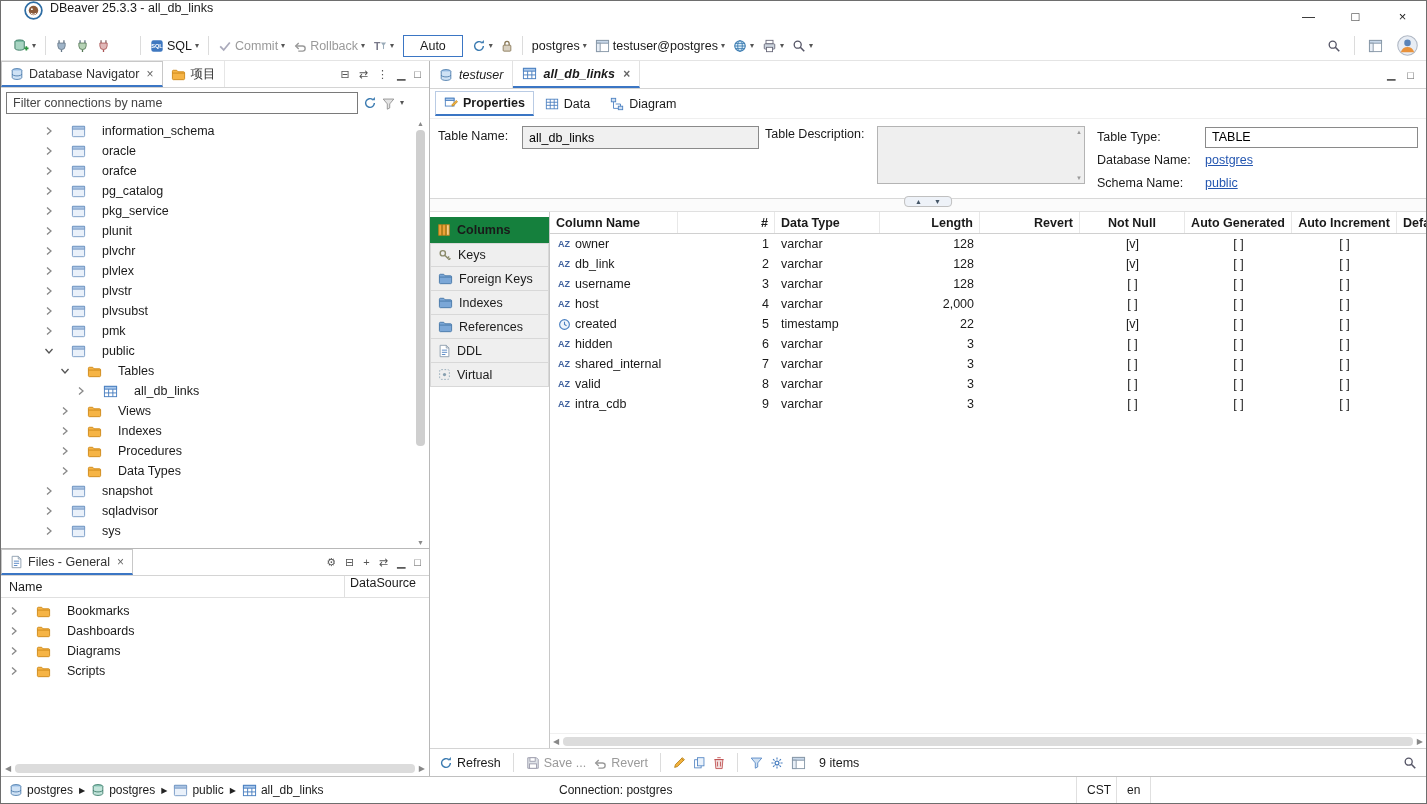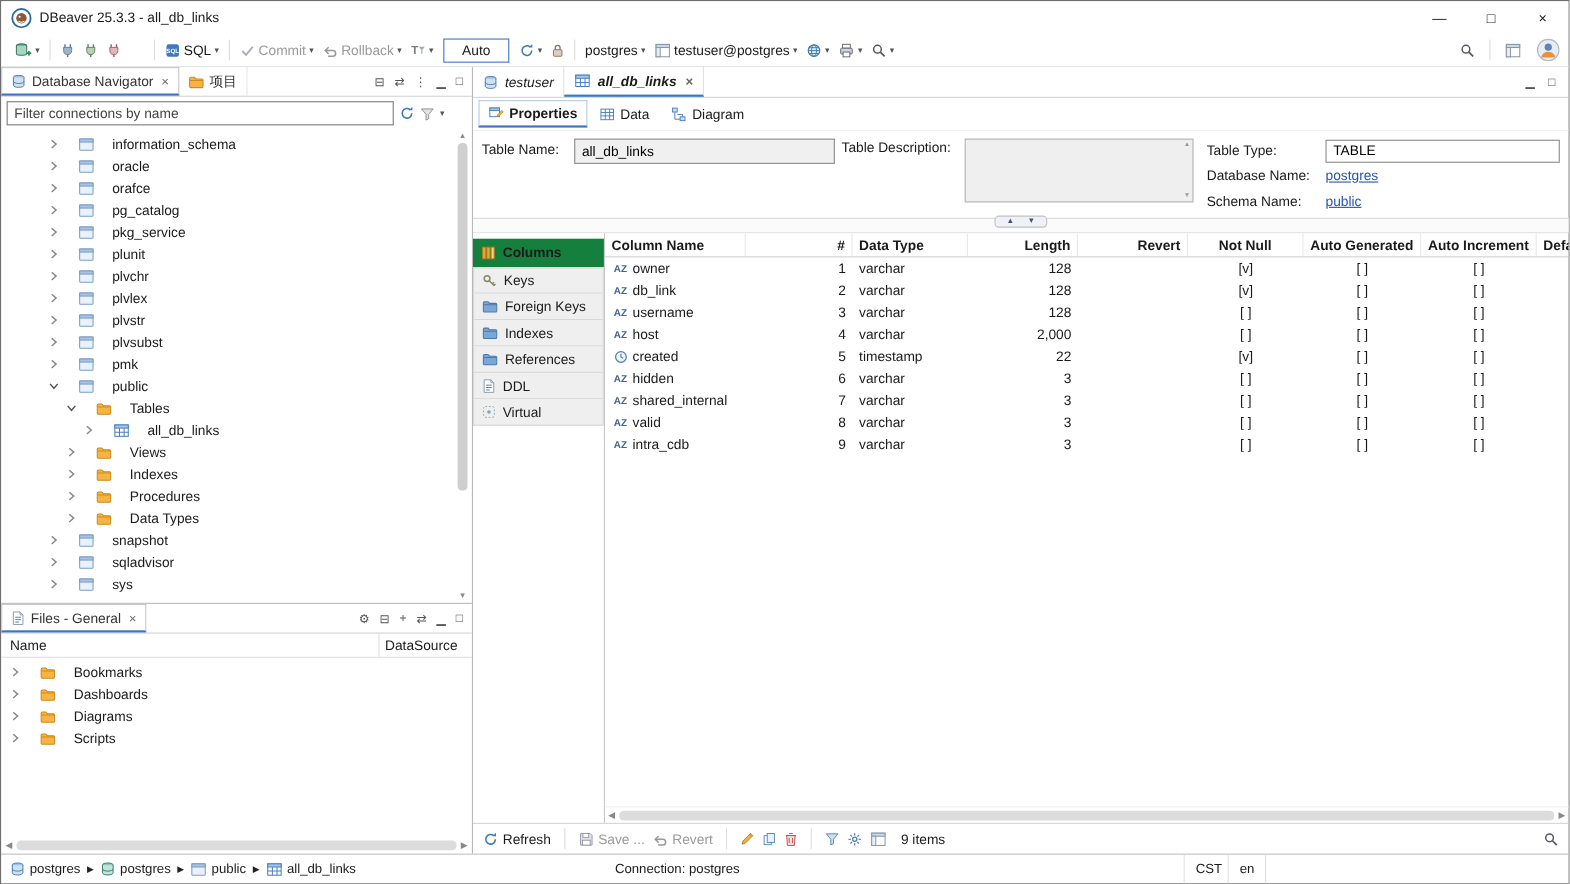--- a/index.html
+++ b/index.html
@@ -1,19 +1,19 @@
 <!DOCTYPE html>
 <html style="--accent: #3b76c4; --link: #2456b0;"><head>
 <meta charset="utf-8">
 <style>
   :root{ --accent:#3b76c4; --link:#2456b0; --border:#c6c6c6; --panelborder:#d4d4d4; }
   *{margin:0;padding:0;box-sizing:border-box;}
   body{width:1427px;height:804px;font-family:"Liberation Sans","DejaVu Sans",sans-serif;font-size:12.5px;color:#1a1a1a;background:#fff;overflow:hidden;}
   .window{width:1427px;height:804px;display:flex;flex-direction:column;border:1px solid #6e6e6e;background:#fff;}
-  .titlebar{flex:0 0 30px;display:flex;align-items:center;padding-left:9px;}
+  .titlebar{flex:0 0 30px;display:flex;padding-left:23px;}
   .logo{width:19px;height:19px;display:inline-flex;}
   .title{margin-left:7px;}
   .win-controls{margin-left:auto;display:flex;height:30px;}
   .win-btn{width:47px;display:flex;align-items:center;justify-content:center;font-size:13px;color:#222;cursor:default;}
   .menubar{flex:0 0 23px;display:flex;align-items:center;padding-left:6px;}
   .menu-item{padding:3px 8px;cursor:default;}
   .toolbar{flex:0 0 30px;display:flex;align-items:center;padding:0 8px;border-bottom:1px solid #e4e4e4;}
   .tb-btn{display:inline-flex;align-items:center;gap:3px;padding:3px 4px;border-radius:3px;white-space:nowrap;cursor:default;}
   .tb-btn.disabled{color:#9a9a9a;}
   .tb-sep{width:1px;height:19px;background:#dcdcdc;margin:0 5px;flex:0 0 1px;}
@@ -35,21 +35,21 @@
   .filter-input::placeholder{color:#444;opacity:1;}
   .ftool{display:inline-flex;align-items:center;}
   .tree{flex:1;position:relative;overflow:hidden;padding-top:3px;}
   .tree-row{height:20px;display:flex;align-items:center;gap:16px;}
   .tree-arrow{width:12px;display:inline-flex;justify-content:center;}
   .ticon{display:inline-flex;align-items:center;line-height:1;}
   .v-scroll{position:absolute;top:2px;right:2px;bottom:2px;width:13px;display:flex;flex-direction:column;align-items:center;font-size:7px;color:#8a8a8a;}
   .v-thumb{width:9px;height:316px;background:#cfcfcf;border-radius:4px;margin-top:3px;}
   .vs-bottom{margin-top:auto;}
   .files-panel{flex:1;display:flex;flex-direction:column;min-height:0;}
-  .files-header{flex:0 0 22px;display:flex;align-items:center;border-bottom:1px solid #e0e0e0;}
+  .files-header{flex:0 0 22px;display:flex;align-items:flex-start;border-bottom:1px solid #e0e0e0;}
   .fh-col1{width:344px;padding-left:8px;border-right:1px solid #e0e0e0;height:100%;display:flex;align-items:center;}
   .fh-col2{padding-left:5px;}
   .files-tree{flex:1;padding-top:3px;}
   .files-hscroll{flex:0 0 16px;display:flex;align-items:center;padding:0 4px;color:#888;font-size:8px;}
   .h-thumb{height:9px;background:#dcdcdc;border-radius:4px;flex:1;margin:0 4px;}
   .right-col{flex:1;display:flex;flex-direction:column;min-width:0;}
   .editor-tabbar{flex:0 0 28px;display:flex;align-items:stretch;border-bottom:1px solid var(--panelborder);}
   .editor-tab{display:flex;align-items:center;gap:6px;padding:0 9px;border-right:1px solid #e2e2e2;cursor:default;font-style:italic;}
   .editor-tab.active{font-weight:bold;border-bottom:2px solid var(--accent);}
   .editor-tools{margin-left:auto;display:flex;align-items:center;gap:12px;padding-right:12px;color:#555;font-size:11px;}

